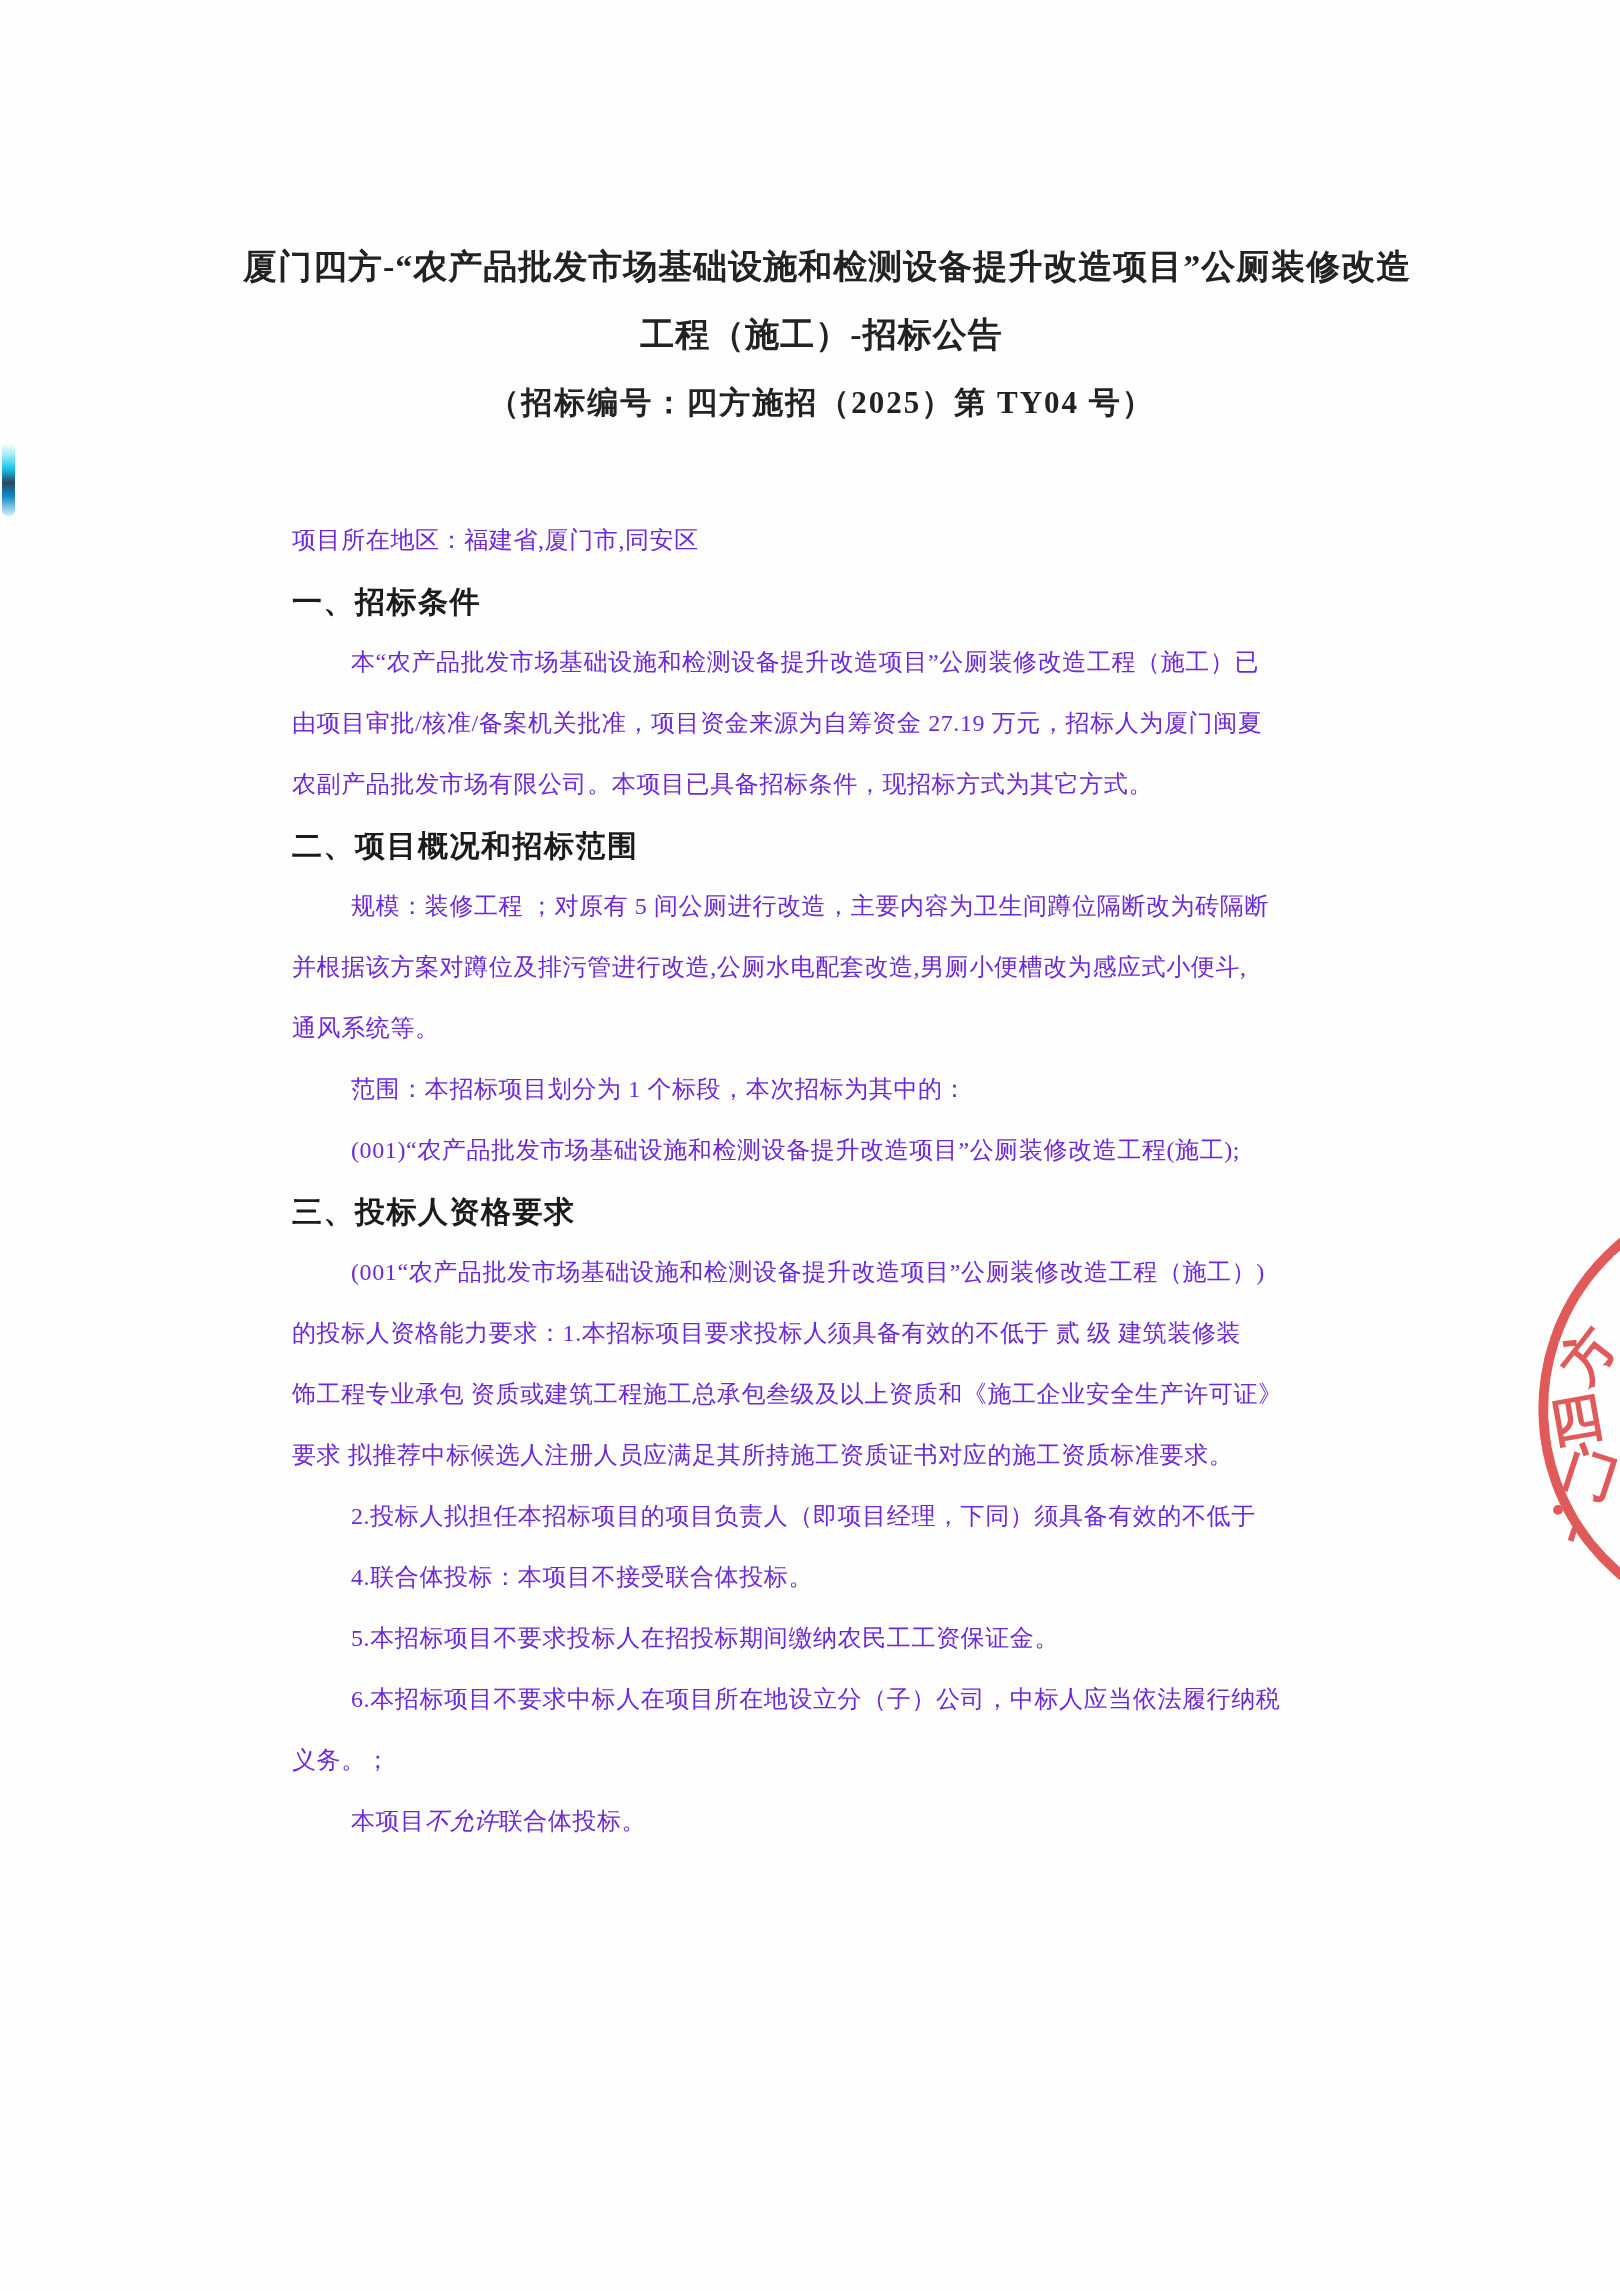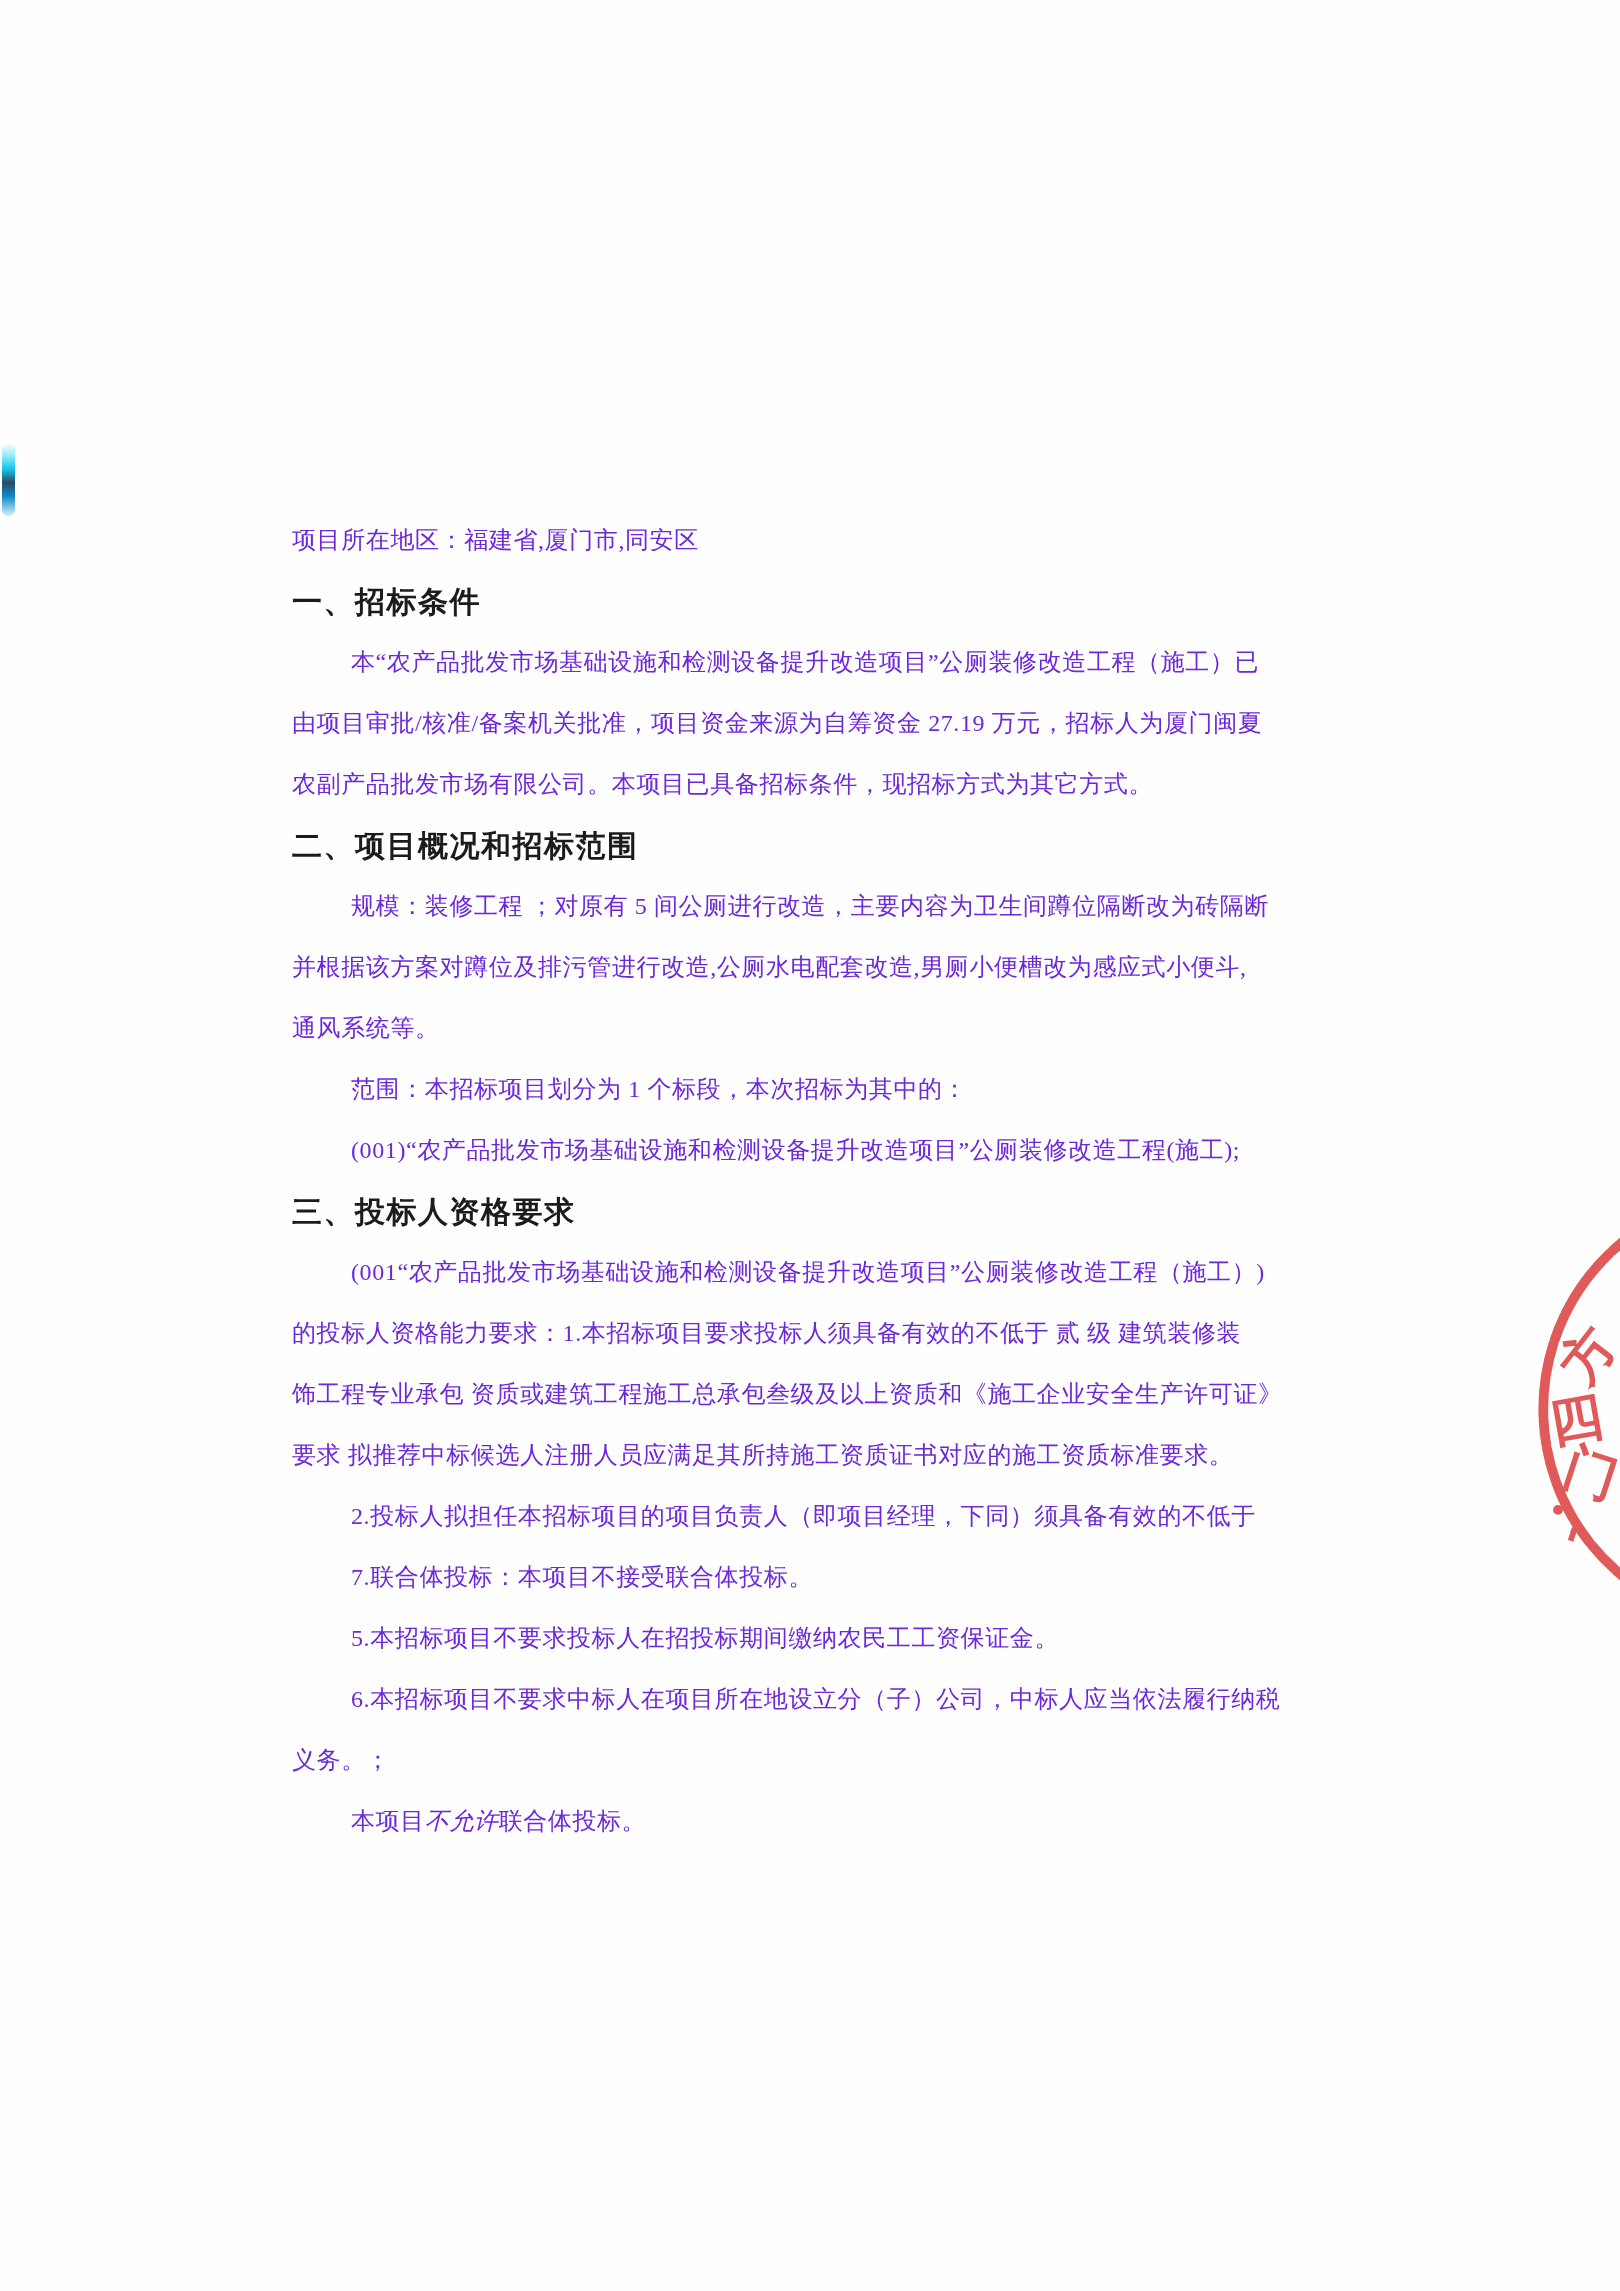--- a/index.html
+++ b/index.html
@@ -79,40 +79,45 @@
       rgba(120,220,245,0.35) 100%);
   }
 </style>
 </head>
 <body>
 
 <div class="page">
 
   <div class="edge-mark"></div>
 
+  <div class="title-block">
+    <div class="title-line">厦门四方-“农产品批发市场基础设施和检测设备提升改造项目”公厕装修改造</div>
+    <div class="title-line">工程（施工）-招标公告</div>
+    <div class="title-line sub">（招标编号：四方施招（2025）第 TY04 号）</div>
+  </div>
 
   <div class="doc-body">
       <div class="line body">项目所在地区：福建省,厦门市,同安区</div>
       <div class="line heading">一、招标条件</div>
       <div class="line body indent">本“农产品批发市场基础设施和检测设备提升改造项目”公厕装修改造工程（施工）已</div>
       <div class="line body">由项目审批/核准/备案机关批准，项目资金来源为自筹资金 27.19 万元，招标人为厦门闽夏</div>
       <div class="line body">农副产品批发市场有限公司。本项目已具备招标条件，现招标方式为其它方式。</div>
       <div class="line heading">二、项目概况和招标范围</div>
       <div class="line body indent">规模：装修工程 ；对原有 5 间公厕进行改造，主要内容为卫生间蹲位隔断改为砖隔断</div>
       <div class="line body">并根据该方案对蹲位及排污管进行改造,公厕水电配套改造,男厕小便槽改为感应式小便斗,</div>
       <div class="line body">通风系统等。</div>
       <div class="line body indent">范围：本招标项目划分为 1 个标段，本次招标为其中的：</div>
       <div class="line body indent">(001)“农产品批发市场基础设施和检测设备提升改造项目”公厕装修改造工程(施工);</div>
       <div class="line heading">三、投标人资格要求</div>
       <div class="line body indent">(001“农产品批发市场基础设施和检测设备提升改造项目”公厕装修改造工程（施工）)</div>
       <div class="line body">的投标人资格能力要求：1.本招标项目要求投标人须具备有效的不低于 贰 级 建筑装修装</div>
       <div class="line body">饰工程专业承包 资质或建筑工程施工总承包叁级及以上资质和《施工企业安全生产许可证》</div>
       <div class="line body">要求 拟推荐中标候选人注册人员应满足其所持施工资质证书对应的施工资质标准要求。</div>
       <div class="line body indent">2.投标人拟担任本招标项目的项目负责人（即项目经理，下同）须具备有效的不低于</div>
-      <div class="line body indent">7.联合体投标：本项目不接受联合体投标。</div>
+      <div class="line body indent">4.联合体投标：本项目不接受联合体投标。</div>
       <div class="line body indent">5.本招标项目不要求投标人在招投标期间缴纳农民工工资保证金。</div>
       <div class="line body indent">6.本招标项目不要求中标人在项目所在地设立分（子）公司，中标人应当依法履行纳税</div>
       <div class="line body">义务。；</div>
       <div class="line body indent"><span>本项目</span><span class="italic">不允许</span><span>联合体投标。</span></div>
     </div>
 
   <svg class="stamp" width="490" height="549" viewBox="0 0 500 560">
     <circle cx="255" cy="257" r="220" fill="none" stroke="#dc4444" stroke-width="10" stroke-linecap="round" stroke-dasharray="26 3 40 2 34 4"></circle>
     <g id="stamp-chars" font-family="Liberation Sans, DejaVu Sans, sans-serif" font-weight="bold" font-size="54" fill="#dc4444" text-anchor="middle">
         <text transform="translate(95,213) rotate(-52)">方</text>

